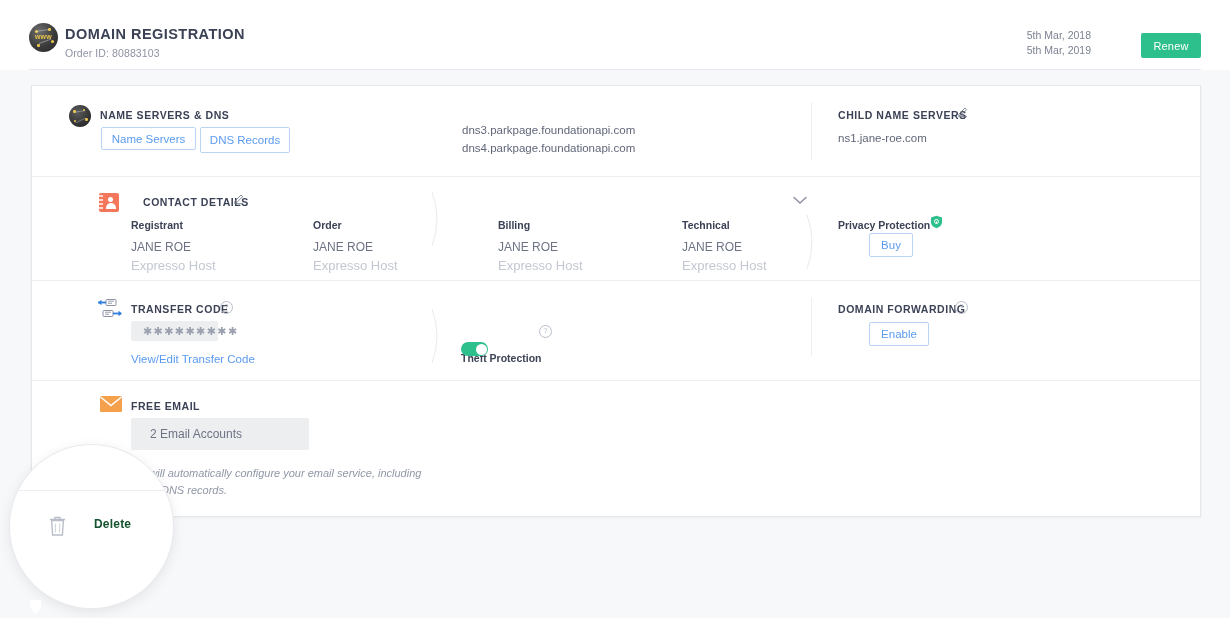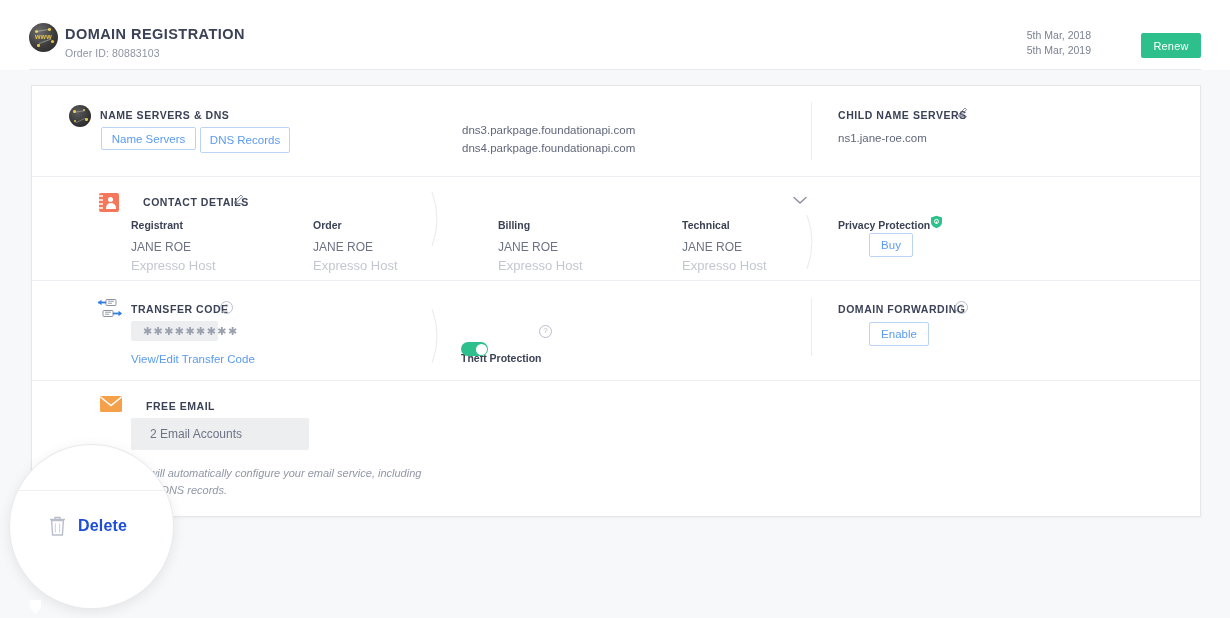--- a/index.html
+++ b/index.html
@@ -118,21 +118,21 @@
   
   .lens{
     position:absolute;left:10px;top:445px;width:163px;height:163px;border-radius:50%;
     background:#ffffff;
     box-shadow:0 0 0 1px #e9eaee, 0 3px 14px rgba(0,0,0,.09);
     overflow:hidden;
   }
   .lens-rule{position:absolute;left:0;top:45px;width:163px;height:1px;background:#eceef1;}
   .lens-trash{position:absolute;left:38px;top:70px;width:19px;height:22px;}
   .lens-label{
-    position:absolute;left:68px;top:72px;font-size:16px;color:#1d4ed8;font-weight:bold;letter-spacing:.2px;
+    position:absolute;left:84px;top:72px;font-size:12px;color:#14532d;font-weight:bold;letter-spacing:.2px;
   }
   .corner-mark{
     position:absolute;left:30px;top:600px;width:11px;height:14px;
     background:#ffffff;clip-path:polygon(0 0,100% 0,100% 55%,50% 100%,0 55%);
   }
 </style>
 </head>
 <body>
 
 <div class="page-header">
@@ -294,21 +294,21 @@
 
   <div class="section">
 
     <div class="sec-icon" style="left:68px;top:310px;width:22px;height:16px;">
       <svg viewBox="0 0 22 16" style="width:22px;height:16px;">
         <rect x="0" y="0" width="22" height="16" rx="1.5" fill="#f5a04a"></rect>
         <path d="M0.5 1 L11 9.5 L21.5 1" fill="none" stroke="#ffffff" stroke-width="1.6"></path>
       </svg>
     </div>
 
-    <div class="sec-title" style="left:114px;top:314px;">FREE EMAIL</div>
+    <div class="sec-title" style="left:99px;top:314px;">FREE EMAIL</div>
 
     <div class="email-box" style="left:99px;top:332px;width:159px;height:32px;">2 Email Accounts</div>
 
     <div class="note-italic" style="left:99px;top:379px;width:330px;">
       <span>ate will automatically configure your email service, including</span><br>
       <span>evant DNS records.</span>
     </div>
   </div>
 </div>
 

